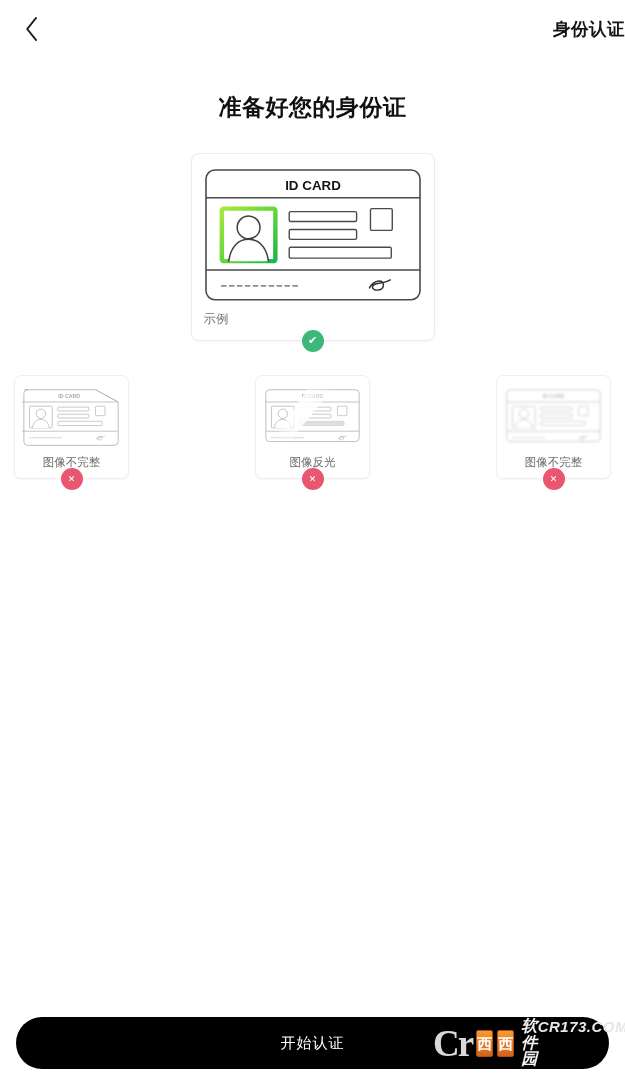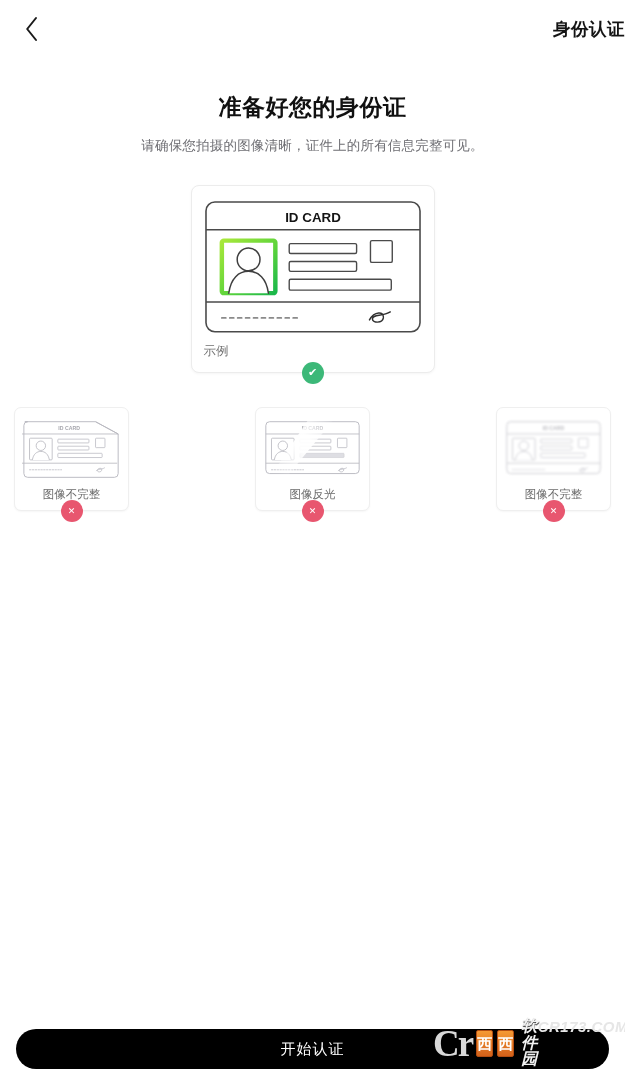--- a/index.html
+++ b/index.html
@@ -143,21 +143,21 @@
   .cta-wrap {
     position: absolute;
     left: 0;
     right: 0;
     bottom: 10px;
     padding: 0 16px;
     box-sizing: border-box;
   }
   .cta-button {
     width: 100%;
-    height: 40px;
+    height: 52px;
     border: none;
     border-radius: 26px;
     background: #000000;
     color: #ffffff;
     font-size: 15px;
     font-family: inherit;
     letter-spacing: 1px;
     cursor: pointer;
     display: flex;
     align-items: center;
@@ -234,21 +234,20 @@
       <svg width="16" height="26" viewBox="0 0 16 26" fill="none">
         <path d="M12 2 L3.2 13 L12 24" stroke="#1a1a1a" stroke-width="2" stroke-linecap="round" stroke-linejoin="round"></path>
       </svg>
     </span>
   </div>
   <div class="header-title">身份认证</div>
 </div>
 
 <div class="intro">
   <h1 class="page-title">准备好您的身份证</h1>
-  <p class="page-subtitle">请确保您拍摄的图像清晰，证件上的所有信息完整可见。</p>
 </div>
 
 <div class="good-wrap">
   <div class="good-card">
 
     <svg class="idcard" viewBox="0 0 220 135">
       <defs>
         <linearGradient id="greenGrad" x1="0" y1="0" x2="1" y2="1">
           <stop offset="0%" stop-color="#a8e83a"></stop>
           <stop offset="55%" stop-color="#5ed43b"></stop>

